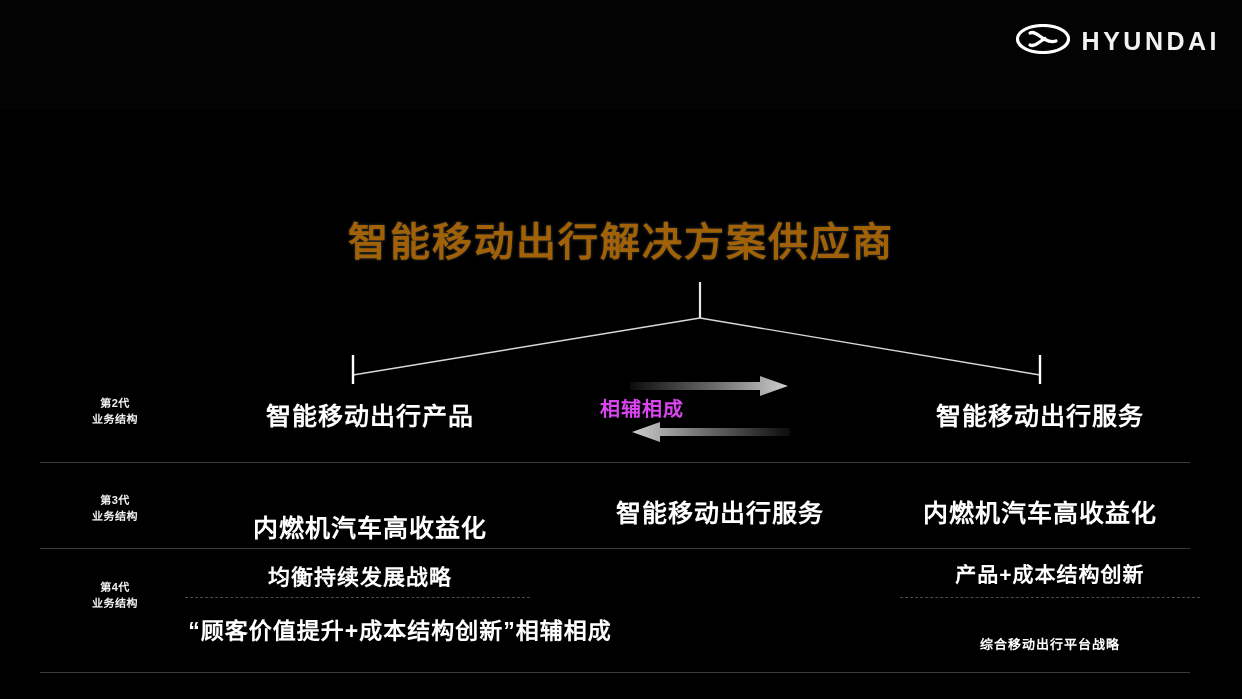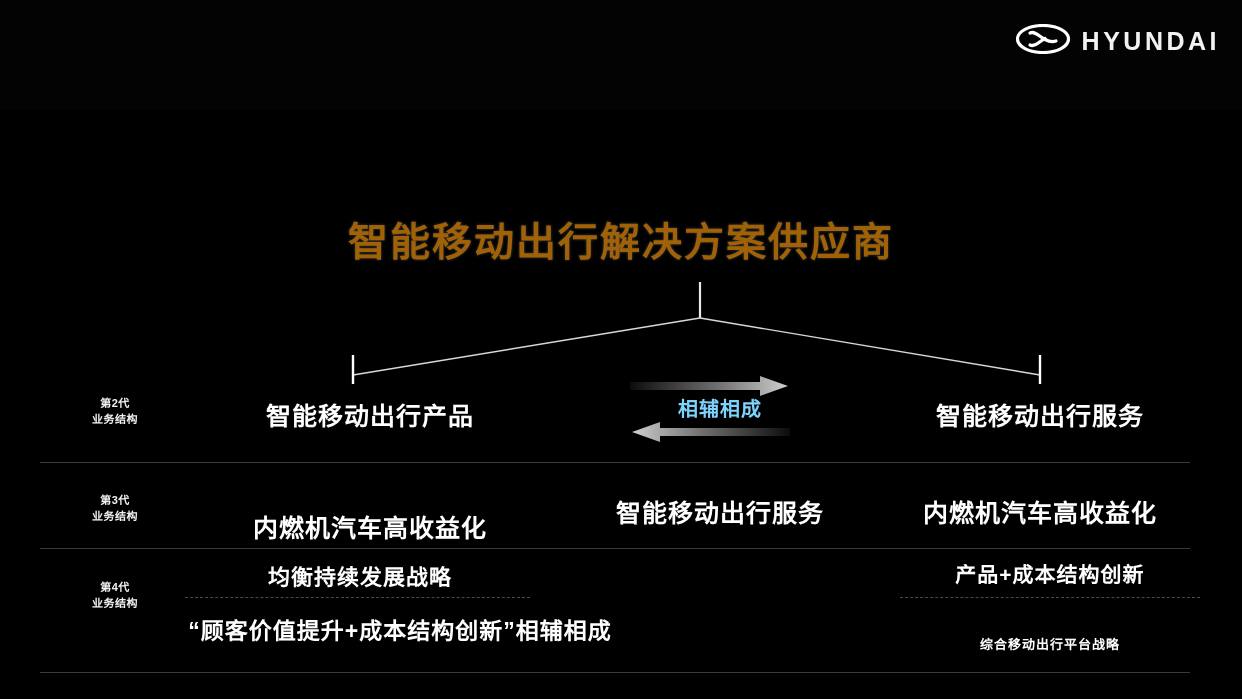--- a/index.html
+++ b/index.html
@@ -63,22 +63,22 @@
   }
 
   
   .gen2-left{left:220px;width:300px;top:286px;font-size:25px;}
   .gen2-right{left:890px;width:300px;top:286px;font-size:25px;}
 
   
   .arrows{position:absolute;left:600px;top:260px;width:240px;height:80px;}
   .arrow-label{
     position:absolute;left:600px;top:283px;width:240px;
-    text-align:center;font-size:20px;font-weight:700;
-    letter-spacing:1px;color:#7dd3fc;
+    font-size:20px;font-weight:700;
+    letter-spacing:1px;color:#d946ef;
   }
 
   
   .gen3-c1{left:210px;width:320px;top:398px;font-size:25px;}
   .gen3-c2{left:560px;width:320px;top:383px;font-size:25px;}
   .gen3-c3{left:880px;width:320px;top:383px;font-size:25px;}
 
   
   .gen4-left-top{left:160px;width:400px;top:449px;font-size:22px;}
   .gen4-left-bot{left:120px;width:560px;top:502px;font-size:23px;}

